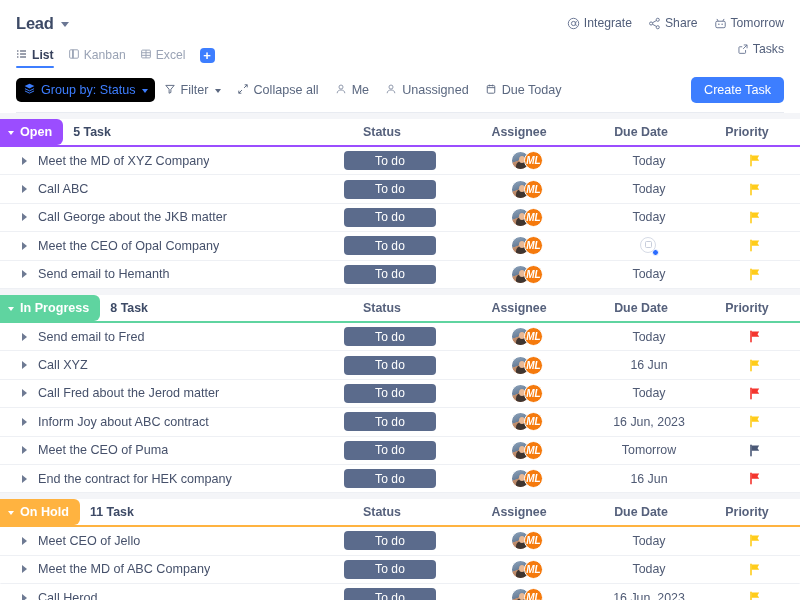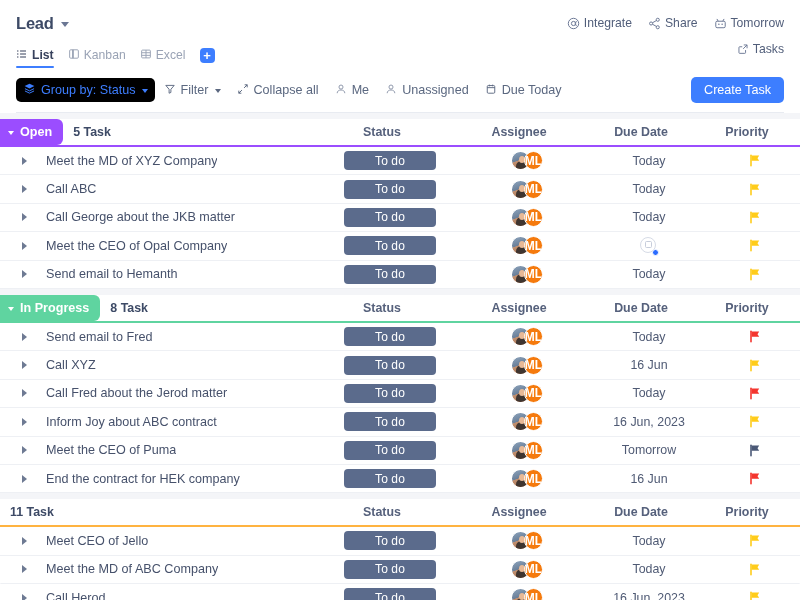--- a/index.html
+++ b/index.html
@@ -171,21 +171,21 @@
   .col-priority { width: 90px; }
 
   .group-rule { height: 2px; }
 
   .row {
     display: flex; align-items: center;
     height: 28.4px;
     border-bottom: 1px solid #eef0f4;
   }
   .row-main {
-    flex: 1 1 auto; display: flex; align-items: center; gap: 19px;
+    flex: 1 1 auto; display: flex; align-items: center; gap: 11px;
     padding-left: 22px; min-width: 0;
   }
   .row-arrow {
     width: 0; height: 0;
     border-top: 4px solid transparent;
     border-bottom: 4px solid transparent;
     border-left: 5.5px solid #6e7a93;
     flex: 0 0 auto; cursor: pointer;
   }
   .row-title {
@@ -198,23 +198,24 @@
     background: #5b6b8c; color: #fff;
     font-size: 12px; display: flex;
     align-items: center; justify-content: center;
     cursor: pointer; letter-spacing: 0.1px;
   }
   .avatars { display: flex; align-items: center; }
   .av {
     width: 19px; height: 19px; border-radius: 50%;
     border: 1.5px solid #fff;
     display: flex; align-items: center; justify-content: center;
-    font-size: 12px; color: #fff; font-weight: bold;
+    font-size: 10px; color: #fff; font-weight: bold;
     overflow: hidden; position: relative;
     flex: 0 0 auto;
+    font-style: italic;
   }
   .av.photo {
     background: linear-gradient(160deg,#8ea5bd 0%,#6a7f99 46%,#c19070 47%,#a9714f 100%);
   }
   .av.photo::after{
     content:""; position:absolute; left:4px; top:8.5px;
     width:11px; height:11px; border-radius:50% 50% 40% 40%;
     background:#3f3530;
   }
   .av.photo::before{
@@ -716,20 +717,24 @@
             <svg class="flag" width="12" height="13" viewBox="0 0 12 13">
               <path d="M2 1.2v10.6" stroke="#f4352e" stroke-width="1.6" stroke-linecap="round"></path>
               <path d="M2.6 1.6h7.6l-1.7 2.6 1.7 2.6H2.6z" fill="#f4352e"></path>
             </svg>
           </div>
         </div>
       </div>
       <div class="group">
         <div class="group-band"></div>
         <div class="group-header">
+          <div class="group-badge" style="background:#ffb340">
+            <span class="gchev"></span>
+            <span>On Hold</span>
+          </div>
           <span class="group-count">11 Task</span>
           <div class="group-cols">
             <div class="col-head col-status">Status</div>
             <div class="col-head col-assignee">Assignee</div>
             <div class="col-head col-due">Due Date</div>
             <div class="col-head col-priority">Priority</div>
           </div>
         </div>
         <div class="group-rule" style="background:#ffb340"></div>
         <div class="row">

